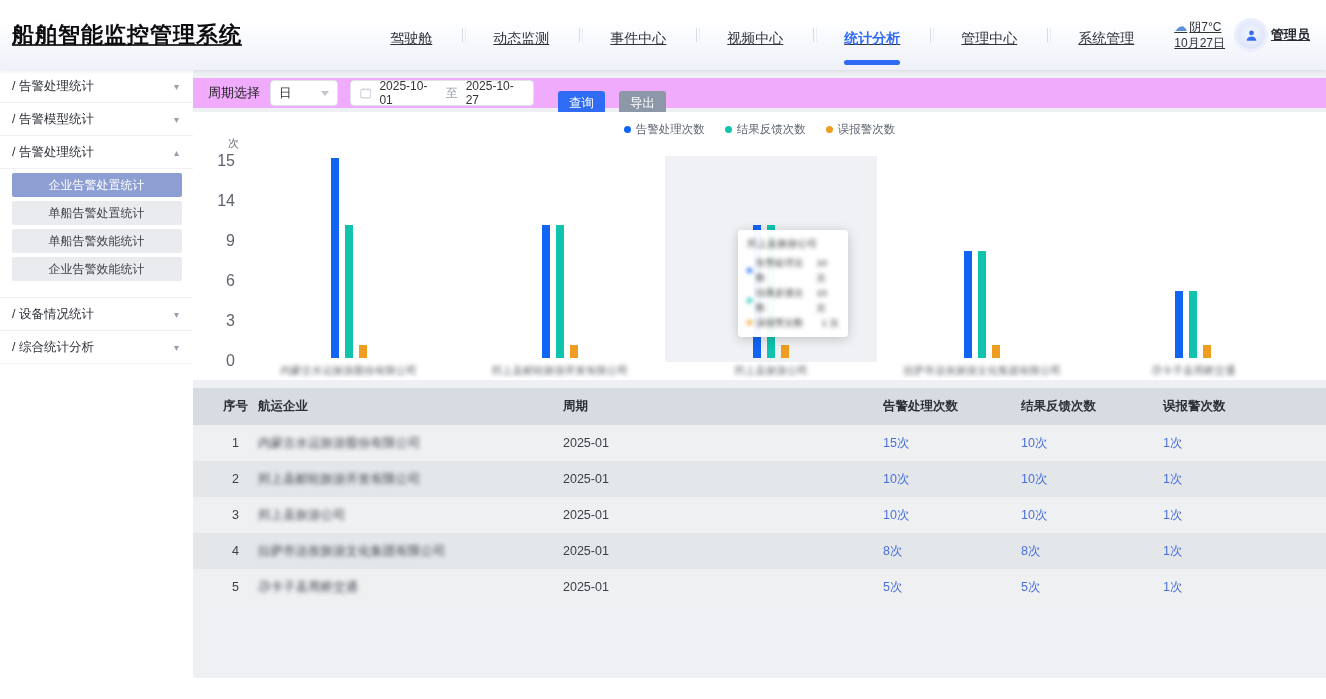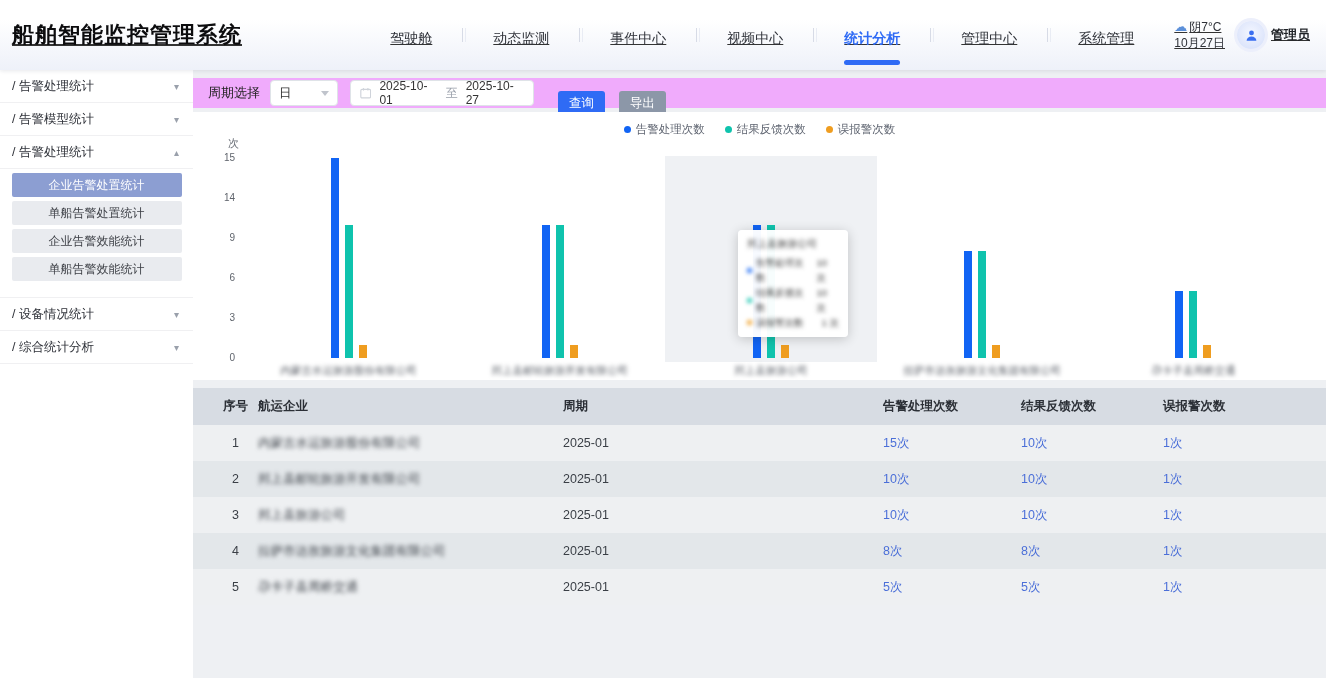--- a/index.html
+++ b/index.html
@@ -48,21 +48,21 @@
   .date-sep{color:#9aa0ab;}
   .btn{height:24px;border:none;border-radius:3px;color:#fff;font-size:12.5px;padding:0 11px;cursor:pointer;margin-top:20px;}
   .btn-query{margin-left:24px;background:#2f6bf5;}
   .btn-export{margin-left:14px;background:#8c97a8;}
   
   .chart-panel{position:absolute;top:42px;left:0;right:0;height:268px;background:#fff;}
   .legend{position:absolute;top:10px;left:0;right:0;display:flex;justify-content:center;gap:20px;}
   .legend-item{display:flex;align-items:center;gap:5px;font-size:11.5px;color:#5e6470;cursor:pointer;}
   .legend-dot{width:7px;height:7px;border-radius:50%;}
   .chart-unit{position:absolute;left:26px;top:24px;width:20px;text-align:right;font-size:11px;color:#6b7078;}
-  .ytick{position:absolute;left:0;width:42px;text-align:right;font-size:10px;color:#5f646c;}
+  .ytick{position:absolute;left:0;width:42px;text-align:right;font-size:16px;color:#5f646c;}
   .hover-band{position:absolute;top:44px;height:206px;background:#eff1f4;}
   .bar{position:absolute;width:8px;}
   .xlabel{position:absolute;top:252px;width:170px;text-align:center;font-size:10.5px;color:#565b63;white-space:nowrap;overflow:hidden;}
   .anon{filter:blur(2px);}
   .tooltip{position:absolute;left:545px;top:118px;width:110px;background:rgba(255,255,255,.97);border-radius:4px;
     box-shadow:0 2px 12px rgba(0,0,0,.20);padding:7px 9px;z-index:5;}
   .tooltip-title{font-size:10px;color:#333;margin-bottom:4px;}
   .tt-row{display:flex;align-items:center;gap:4px;font-size:9.5px;color:#333;line-height:15px;}
   .tt-dot{width:5px;height:5px;border-radius:50%;flex:none;}
   .tt-val{margin-left:auto;}
@@ -122,22 +122,22 @@
       <span class="sb-glabel">/ 告警模型统计</span>
       <span class="sb-chevron">▾</span>
     </div>
     <div class="sb-group">
       <span class="sb-glabel">/ 告警处理统计</span>
       <span class="sb-chevron">▴</span>
     </div>
     <div class="sb-sublist">
       <div class="sb-sub active">企业告警处置统计</div>
       <div class="sb-sub">单船告警处置统计</div>
+      <div class="sb-sub">单船告警效能统计</div>
       <div class="sb-sub">企业告警效能统计</div>
-      <div class="sb-sub">单船告警效能统计</div>
     </div>
     <div class="sb-group">
       <span class="sb-glabel">/ 设备情况统计</span>
       <span class="sb-chevron">▾</span>
     </div>
     <div class="sb-group">
       <span class="sb-glabel">/ 综合统计分析</span>
       <span class="sb-chevron">▾</span>
     </div>
   </div>

